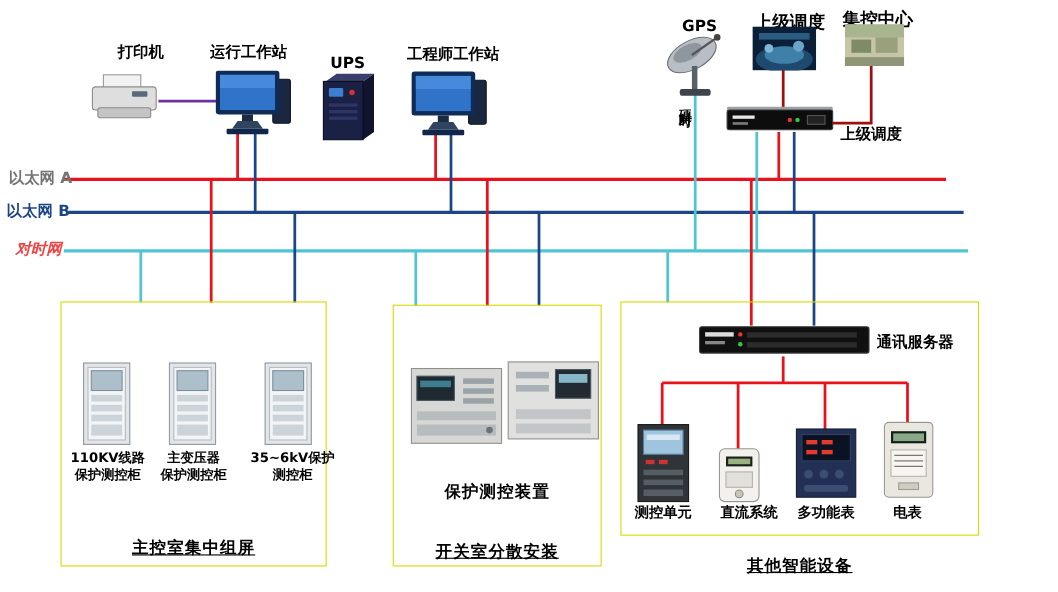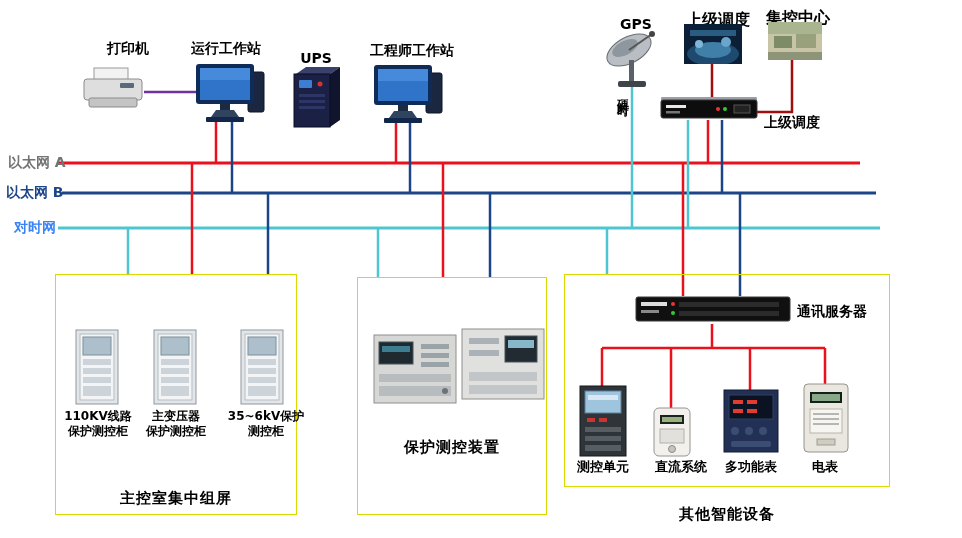--- a/index.html
+++ b/index.html
@@ -10,28 +10,28 @@
 
   .dev { position:absolute; }
   .dev svg { width:100%; height:100%; display:block; }
 
   .lbl { position:absolute; font-weight:bold; color:#000; font-size:14px; line-height:1.2;
          text-align:center; white-space:nowrap; }
   .lbl.sm { font-size:16px; }
   .lbl.left { text-align:left; }
   .cA { color:#737373; }
   .cB { color:#1c4587; }
-  .cC { color:#3b82f6; }
+  .cC { color:#ef4444;font-style:italic; }
   .vert { writing-mode:vertical-rl; text-orientation:upright; font-size:12px; font-weight:bold;
           position:absolute; letter-spacing:2px; color:#000; }
 
   .grp { position:absolute; border:1.5px solid #d8da00; background:transparent; }
   .grp .inner-lbl { position:absolute; font-weight:bold; color:#000; text-align:center; line-height:1.25; }
   .two-line { font-size:12px; white-space:nowrap; }
-  .grp-title { font-size:15px; letter-spacing:1px; }
+  .grp-title { font-size:15px; letter-spacing:1px;text-decoration:underline; }
   .big-lbl { font-size:15px; letter-spacing:1px; }
 
   
   .wA  { stroke:#e8111c; stroke-width:3; fill:none; }
   .wB  { stroke:#1c4587; stroke-width:3; fill:none; }
   .wC  { stroke:#4ec6d2; stroke-width:3; fill:none; }
   .dA  { stroke:#e8111c; stroke-width:2.5; fill:none; }
   .dB  { stroke:#1c4587; stroke-width:2.5; fill:none; }
   .dC  { stroke:#4ec6d2; stroke-width:2.5; fill:none; }
   .dP  { stroke:#7030a0; stroke-width:2.5; fill:none; }
@@ -265,20 +265,21 @@
           <rect x="8" y="22" width="30" height="6"></rect>
         </g>
         <g fill="#c2c6c9">
           <rect x="8" y="44" width="68" height="9"></rect>
           <rect x="8" y="57" width="68" height="9"></rect>
         </g>
       </svg>
     </div>
 
     <div class="inner-lbl big-lbl" style="left:0px; top:160px; width:100%;">保护测控装置</div>
+    <div class="inner-lbl grp-title" style="left:0px; top:214px; width:100%;">开关室分散安装</div>
   </div>
 
   <div class="grp" style="left:564px; top:274px; width:326px; height:213px;">
 
     <div class="dev" style="left:70px; top:18px; width:156px; height:32px;">
       <svg viewBox="0 0 156 32">
         <rect x="1" y="4" width="154" height="24" rx="2" fill="#101010" stroke="#3c3c3c"></rect>
         <rect x="6" y="9" width="26" height="4" fill="#dddddd"></rect>
         <rect x="6" y="17" width="18" height="3" fill="#888888"></rect>
         <g fill="#2b2b2b">

